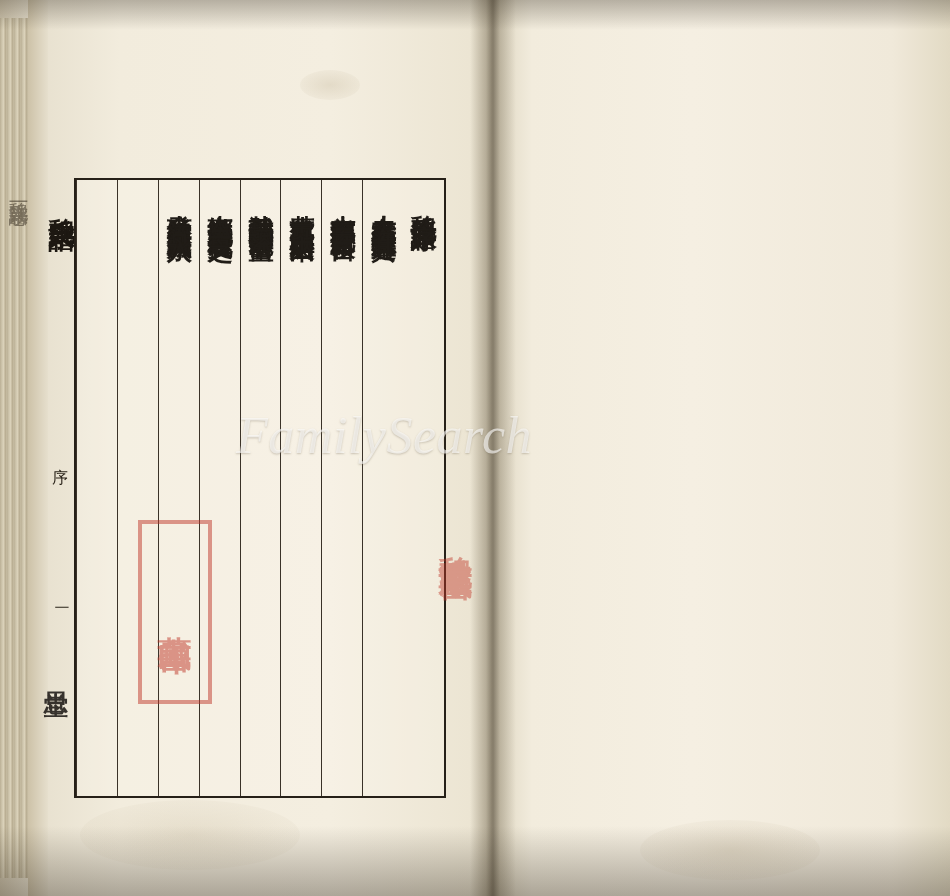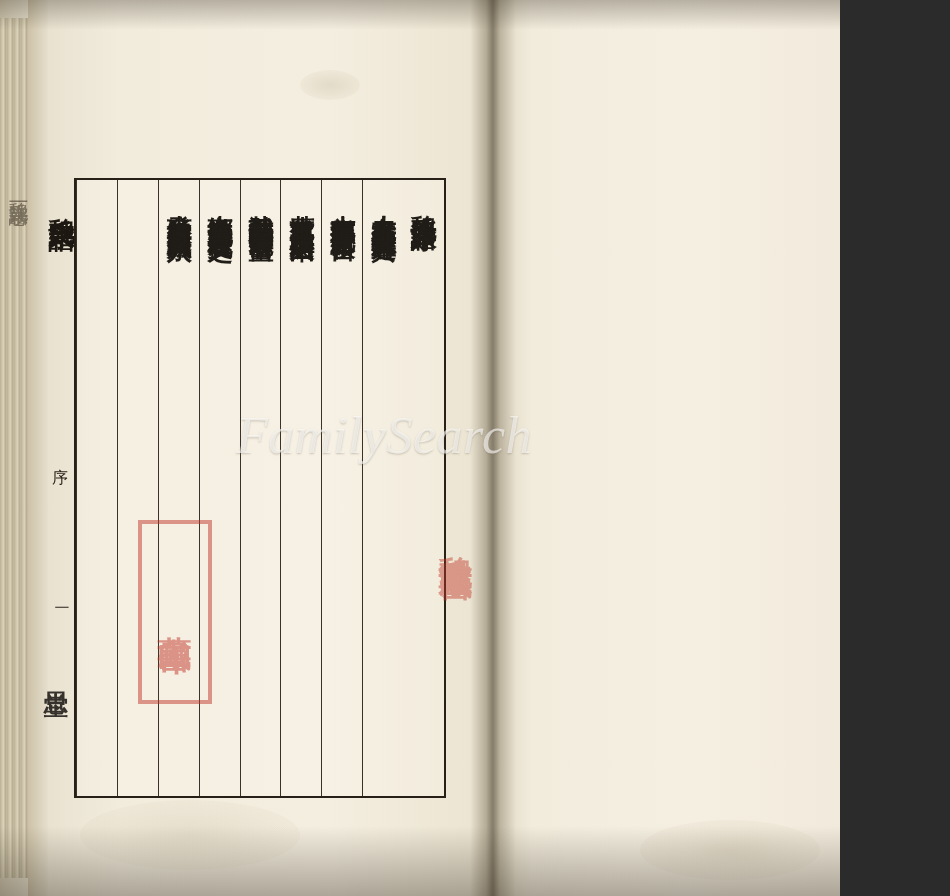--- a/index.html
+++ b/index.html
@@ -9,21 +9,21 @@
   }
   body {
     width: 950px;
     height: 896px;
     overflow: hidden;
     font-family: "DejaVu Serif", serif;
   }
 
   .book {
     position: relative;
-    width: 840px;
+    width: 950px;
     height: 896px;
     background: #e9e2d2;
     overflow: hidden;
   }
 
   
   .page {
     position: absolute;
     top: 0;
     height: 896px;

